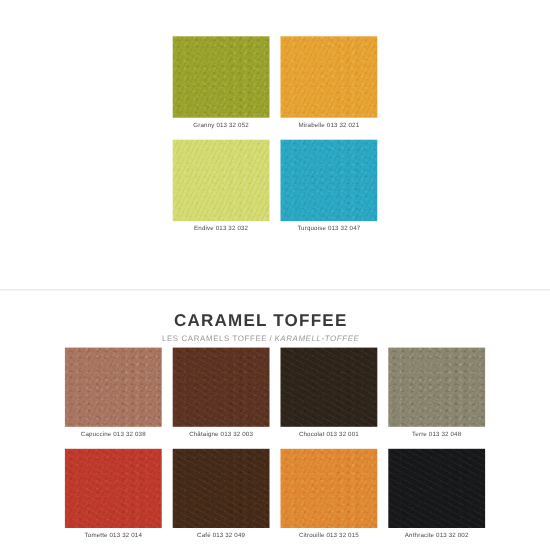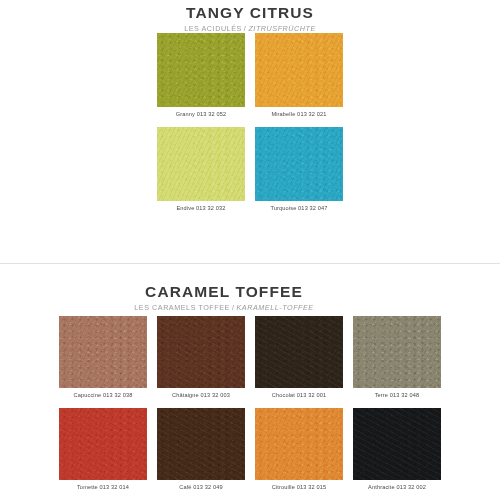--- a/index.html
+++ b/index.html
@@ -76,35 +76,29 @@
   #citrus-head{position:absolute;left:0;top:5px;width:500px;}
   #citrus-grid{position:absolute;left:0;top:33px;width:500px;justify-content:center;gap:10px;}
   #citrus-grid2{position:absolute;left:0;top:127px;width:500px;justify-content:center;gap:10px;}
 
   .divider{
     position:absolute;left:0;width:500px;height:1px;
     background:#e2e2e2;
   }
   #divider-1{top:263px;}
 
-  #toffee-head{position:absolute;left:4px;top:284px;width:440px;}
+  #toffee-head{position:absolute;left:17px;top:284px;width:440px;}
   #toffee-grid{position:absolute;left:0;top:316px;width:500px;justify-content:center;gap:10px;}
   #toffee-grid2{position:absolute;left:0;top:408px;width:500px;justify-content:center;gap:10px;}
 </style>
 </head>
 <body>
 
 <div class="page">
 
-  <div class="section-head" id="citrus-head">
-    <div class="section-title">TANGY CITRUS</div>
-    <div class="section-sub">
-      <span>LES ACIDULÉS</span><span class="sep">/</span><span class="de">ZITRUSFRÜCHTE</span>
-    </div>
-  </div>
 
   <div class="grid" id="citrus-grid">
     <div class="cell">
       <div class="swatch" id="sw-granny" style="background: rgb(154, 163, 44); width: 88px; height: 74px;"></div>
       <div class="cell-label">Granny 013 32 052</div>
     </div>
     <div class="cell">
       <div class="swatch" id="sw-mirabelle" style="background: rgb(232, 164, 51); width: 88px; height: 74px;"></div>
       <div class="cell-label">Mirabelle 013 32 021</div>
     </div>

